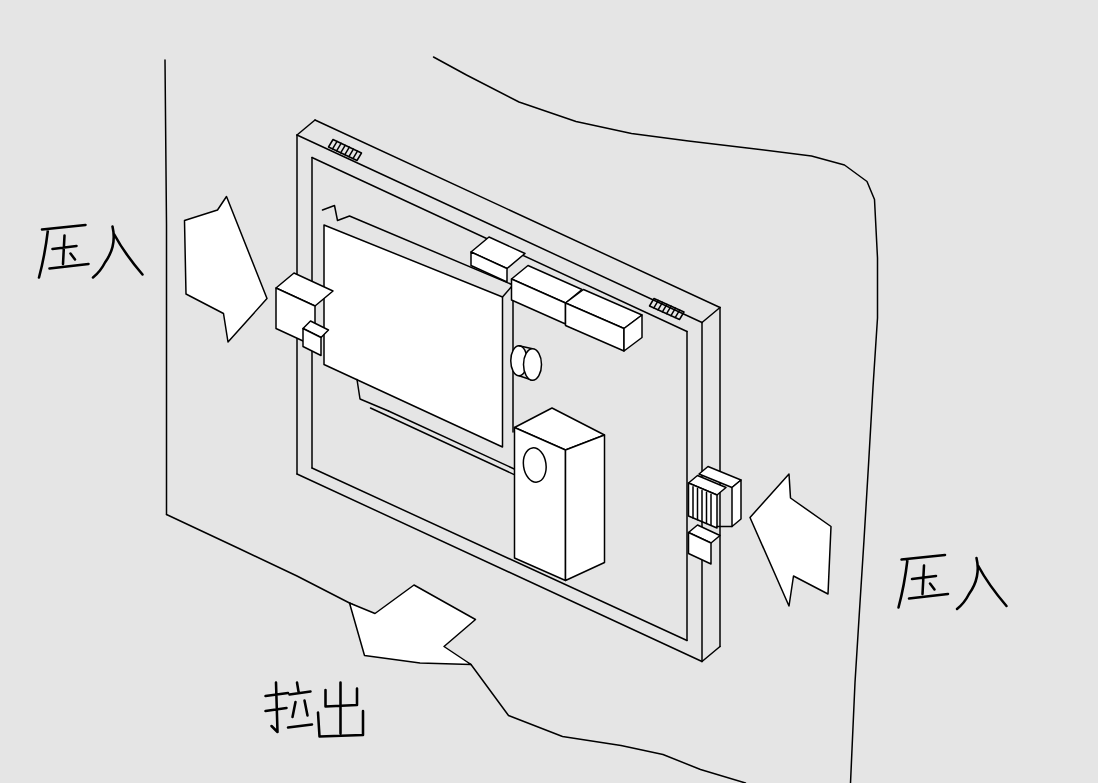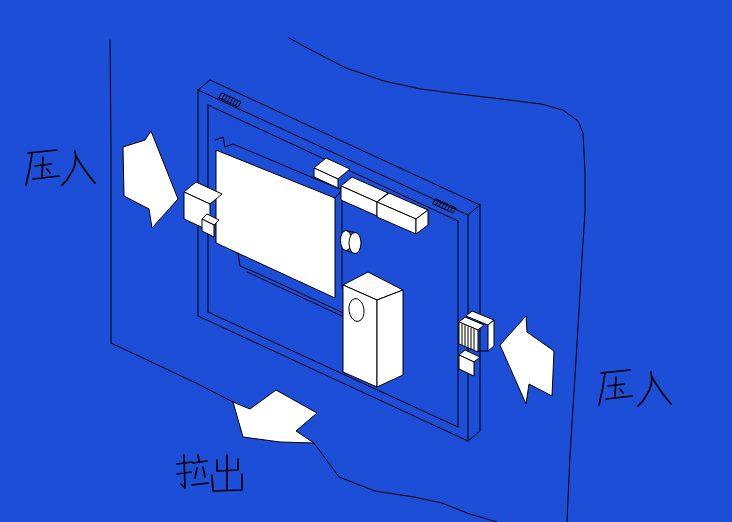--- a/index.html
+++ b/index.html
@@ -1,16 +1,16 @@
 <!DOCTYPE html>
 <html><head>
 <meta charset="utf-8">
 <style>
   html,body{margin:0;padding:0;background:#ffffff;}
-  .page{position:relative;width:732px;height:522px;background:#1d4ed8;overflow:hidden;
+  .page{position:relative;width:732px;height:522px;background:#e5e5e5;overflow:hidden;
         font-family:Liberation Sans, sans-serif;}
   svg{position:absolute;left:0;top:0;}
   svg *{vector-effect:non-scaling-stroke;}
   .ln{stroke:#000;stroke-width:1;fill:none;stroke-linecap:round;stroke-linejoin:round;}
   .wh{stroke:#000;stroke-width:1;fill:#ffffff;stroke-linejoin:round;}
   .glyph{stroke:#000;stroke-width:1.7;fill:none;stroke-linecap:round;stroke-linejoin:round;}
   .hidden-label{position:absolute;color:transparent;font-size:34px;letter-spacing:4px;
         user-select:text;white-space:nowrap;}
 </style>
 </head>

